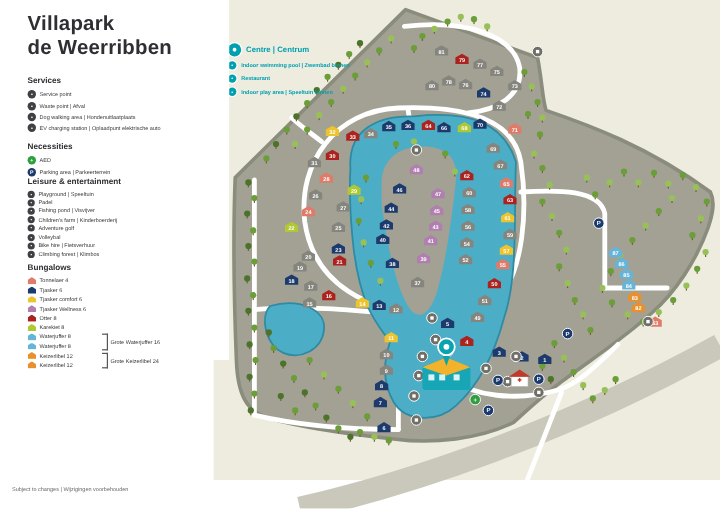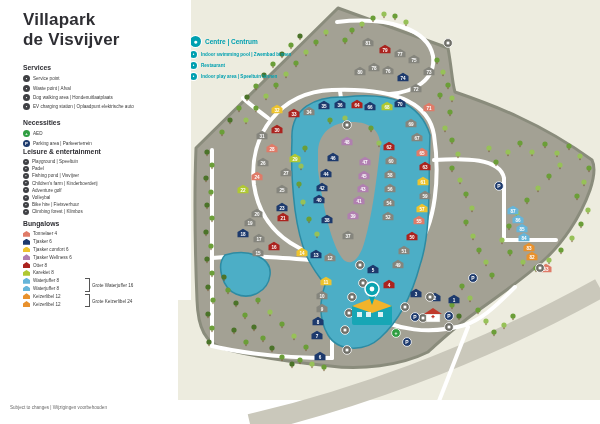--- a/index.html
+++ b/index.html
@@ -1054,21 +1054,21 @@
         <div class="krow ksub">
           <div class="kic">•</div>
           <div class="kt">Indoor play area | Speeltuin binnen</div>
         </div>
       </div>
   </div>
 
   <div id="panel">
     <div id="title">
       <div>Villapark</div>
-      <div>de Visvijver</div>
+      <div>de Weerribben</div>
     </div>
     <div class="sec" style="top:64px;">
       <h3>Services</h3>
       <div id="svc-list">
           <div class="lrow" style="height: 9.4px;">
             <div class="ic" style="width: 7px; height: 7px; background: rgb(63, 64, 68); font-size: 4.34px;">•</div>
             <div class="tx">Service point</div>
           </div>
           <div class="lrow" style="height: 9.4px;">
             <div class="ic" style="width: 7px; height: 7px; background: rgb(63, 64, 68); font-size: 4.34px;">•</div>

